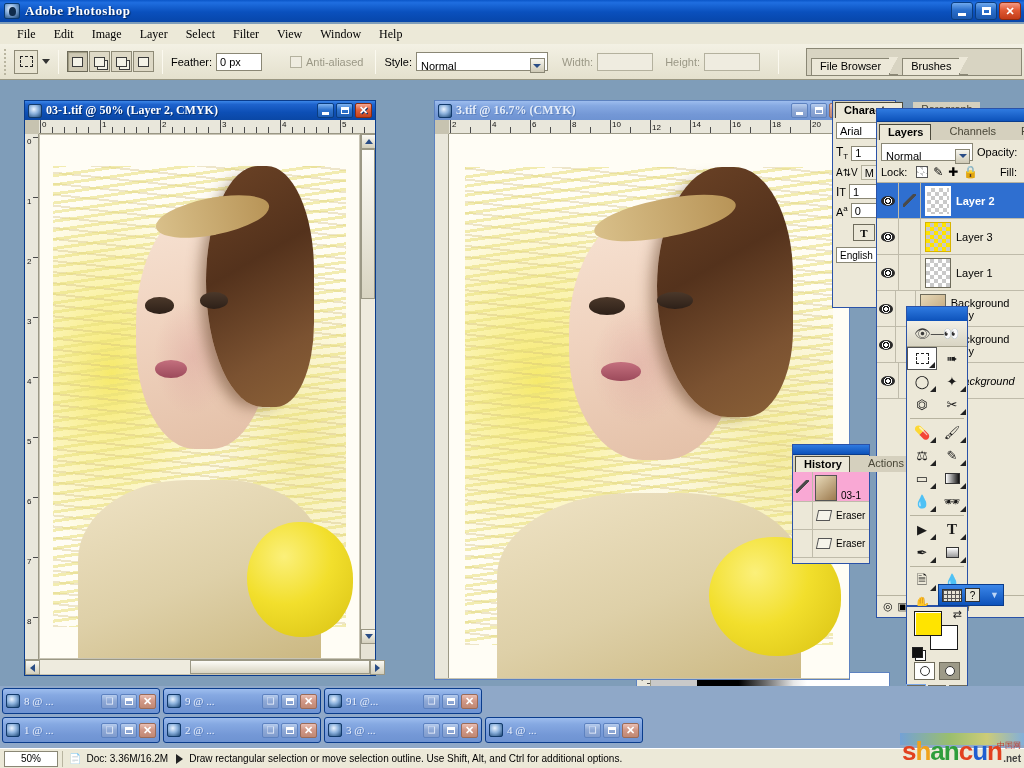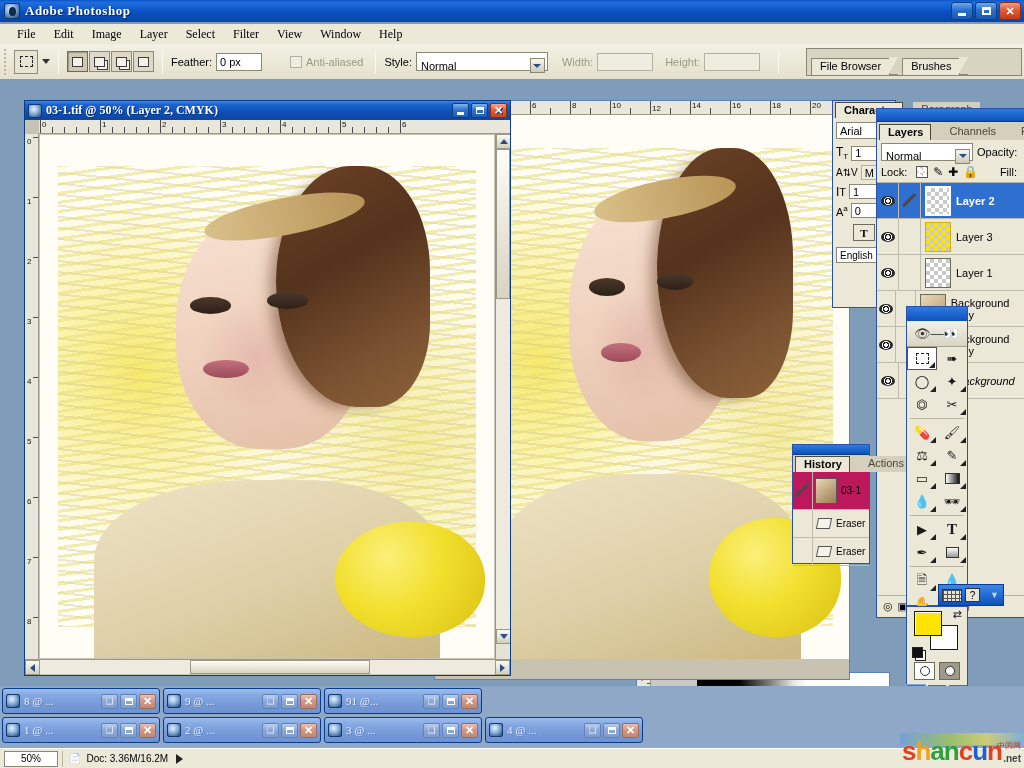--- a/index.html
+++ b/index.html
@@ -392,20 +392,33 @@
     </div>
     <div style="flex:1; position:relative; background:#fff;">
       <div style="position:absolute; left:0; top:0; width:46px; height:100%; background:#c9c9c9;"></div>
       <div style="position:absolute; left:46px; top:0; width:110px; height:100%;
                   background:linear-gradient(90deg,#000 0%,#000 38%,#6b6b6b 62%,#e8e8e8 88%,#fff 100%);"></div>
     </div>
   </div>
 </div>
 
 <div class="docwin" style="left:434px; top:100px; width:416px; height:580px; border-color:#5d82c0;">
+  <div class="doctitle inactive">
+    <div class="doc-ico"></div>
+    <span>3.tif @ 16.7% (CMYK)</span>
+    <div class="docbtns">
+      <div class="dbtn inact min">
+          <i></i>
+        </div>
+      <div class="dbtn inact max">
+          <i></i>
+        </div>
+      <div class="dbtn inact close">✕</div>
+    </div>
+  </div>
   <div class="ruler-h" style="margin-left:14px;">
     <div class="rnum" style="left:3px;  top:1px">2</div>
     <div class="rnum" style="left:43px; top:1px">4</div>
     <div class="rnum" style="left:83px; top:1px">6</div>
     <div class="rnum" style="left:123px;top:1px">8</div>
     <div class="rnum" style="left:163px;top:1px">10</div>
     <div class="rnum" style="left:203px;top:4px">12</div>
     <div class="rnum" style="left:243px;top:1px">14</div>
     <div class="rnum" style="left:283px;top:1px">16</div>
     <div class="rnum" style="left:323px;top:1px">18</div>
@@ -442,21 +455,21 @@
         <div class="p-hairband"></div>
         <div class="p-eye" style="left:35%; top:30%"></div>
         <div class="p-eye" style="left:52%; top:29%"></div>
         <div class="p-lips" style="left:38%; top:42%"></div>
         <div class="p-lemon"></div>
       </div>
     </div>
   </div>
 </div>
 
-<div class="docwin" style="left:24px; top:100px; width:487px; height:576px;">
+<div class="docwin" style="left:24px; top:100px; width:352px; height:576px;">
   <div class="doctitle">
     <div class="doc-ico"></div>
     <span>03-1.tif @ 50% (Layer 2, CMYK)</span>
     <div class="docbtns">
       <div class="dbtn min">
           <i></i>
         </div>
       <div class="dbtn max">
           <i></i>
         </div>
@@ -688,21 +701,21 @@
   </div>
 </div>
 
 <div class="palette" style="left:792px; top:444px; width:78px; height:120px; border-color:#2a52a8;">
   <div class="pal-grabber" style="height:10px"></div>
   <div class="tabrow" style="height:17px;">
     <div class="ptab on">History</div>
     <div class="ptab" style="margin-left:10px">Actions</div>
   </div>
   <div>
-    <div class="hist-row" style="height:38px; background:#be185d;">
+    <div class="hist-row" style="height:30px; background:#f9a8d4;align-items:flex-end;">
       <div class="hist-box">
           <span class="brush-ico"></span>
         </div>
       <div style="width:22px;height:26px;border:1px solid #555;margin:0 4px 0 2px;
                   background:linear-gradient(140deg,#e7d9b8,#9c7a4e);"></div>
       <span style="font-size:10px">03-1</span>
     </div>
     <div class="hist-row">
       <div class="hist-box"></div>
       <span class="hist-ico" style="margin:0 5px 0 4px"></span>
@@ -881,20 +894,21 @@
   </div>
 </div>
 
 <div id="statusbar">
   <div class="sb-zoom">50%</div>
   <div class="sb-cell">
     <span style="margin-right:5px">📄</span>
     <span>Doc: 3.36M/16.2M</span>
   </div>
   <div class="sb-arrow"></div>
+  <div style="font-size:10px">Draw rectangular selection or move selection outline. Use Shift, Alt, and Ctrl for additional options.</div>
 </div>
 
 <div id="watermark">
   <div id="wm-top"></div>
   <div id="wm-text">
     <span>s</span><span>h</span><span>a</span><span>n</span><span>c</span><span>u</span><span>n</span>
   </div>
   <div id="wm-cn">中国网</div>
   <div id="wm-net">.net</div>
 </div>

